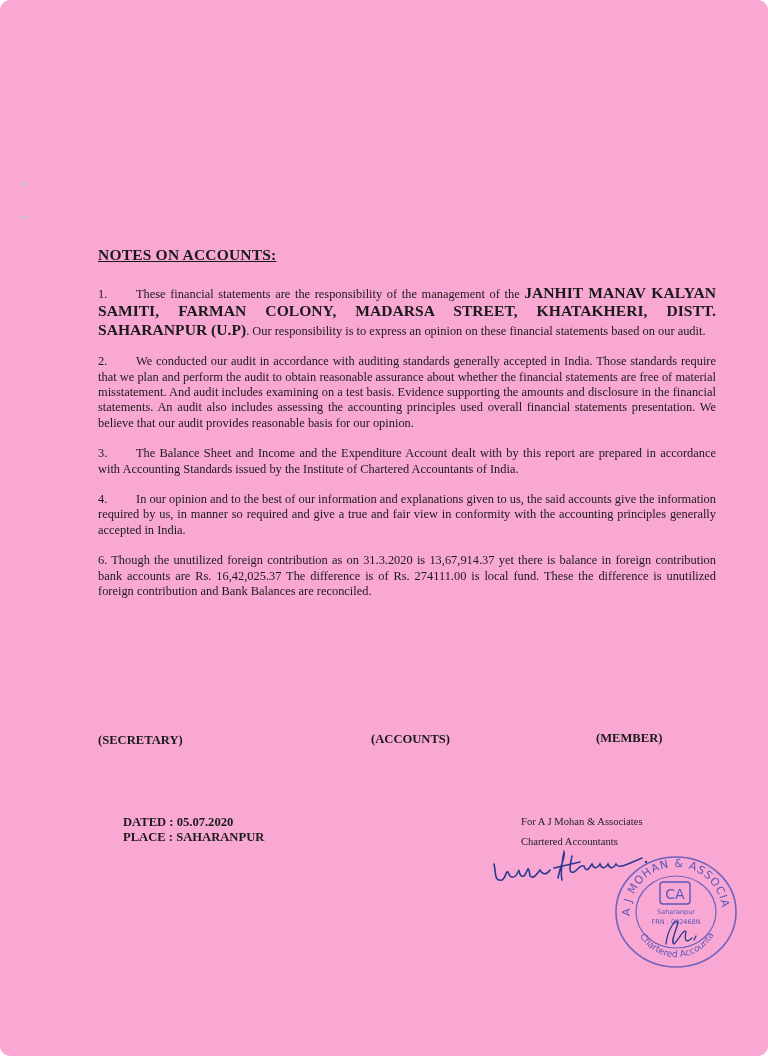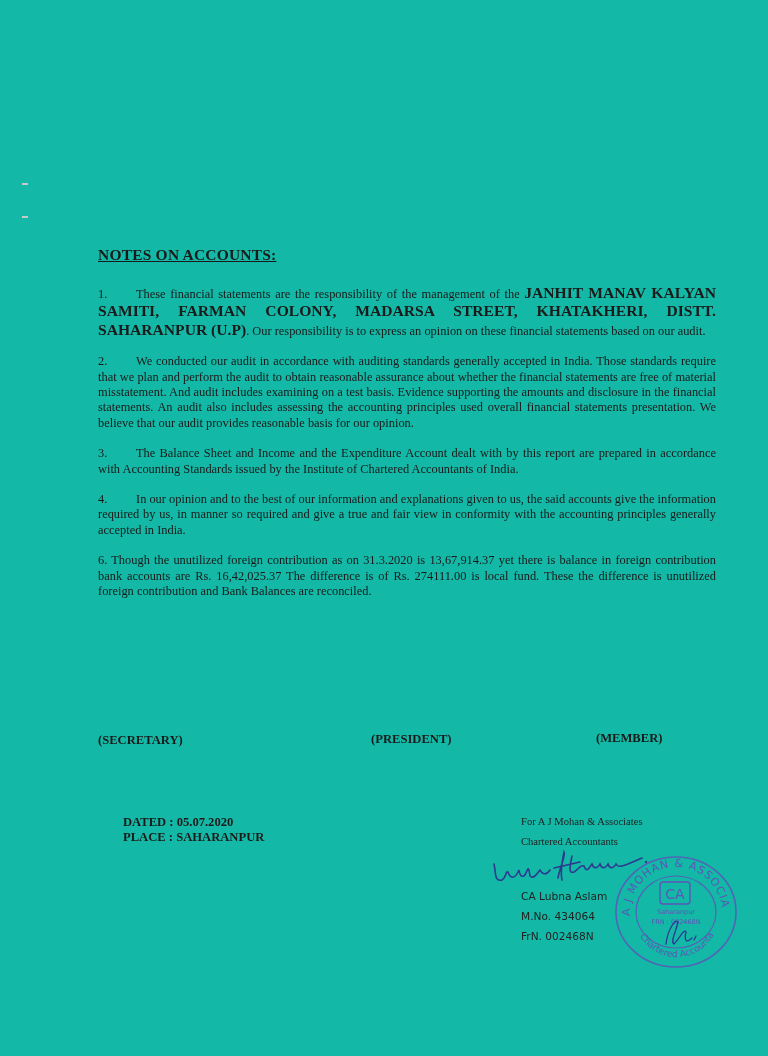--- a/index.html
+++ b/index.html
@@ -1,20 +1,20 @@
 <!DOCTYPE html>
 <html><head>
 <meta charset="utf-8">
 <style>
   html, body { margin: 0; padding: 0; }
   body {
     width: 768px; height: 1056px; background: #ffffff; position: relative; overflow: hidden;
     font-family: "Liberation Serif", serif; color: #1a1a1a;
   }
-  .page { position: absolute; left: 0; top: 0; width: 768px; height: 1056px; background: #14b8a6; }
+  .page { position: absolute; left: 0; top: 0; width: 768px; height: 1056px; background: #f9a8d4; border-radius: 10px; }
   .scan-mark { position: absolute; width: 6px; height: 2px; background: #c9c9c9; }
   .heading {
     position: absolute; left: 98px; top: 246px; font-weight: bold; font-size: 15.5px;
     text-decoration: underline; letter-spacing: 0.2px;
   }
   .notes { position: absolute; left: 98px; width: 618px; top: 284px; font-size: 12.4px; line-height: 15.4px; }
   .note { text-align: justify; margin: 0 0 15px 0; }
   .note .num { display: inline-block; width: 38px; }
   .note .big { font-weight: bold; font-size: 15.6px; line-height: 17px; }
   .note b { font-weight: normal; }
@@ -49,44 +49,39 @@
     <p class="note">
       <span class="num">4.</span><span>In our opinion and to the best of our information and explanations given to us, the said accounts give the information required by us, in manner so required and give a true and fair view in conformity with the accounting principles generally accepted in India.</span>
     </p>
     <p class="note note6">
       <span class="num">6.</span><span>Though the unutilized foreign contribution as on </span><b>31.3.2020</b><span> is </span><b>13,67,914.37</b><span> yet there is balance in foreign contribution bank accounts are Rs. </span><b>16,42,025.37</b><span> The difference is of Rs. </span><b>274111.00</b><span> is local fund. These the difference is unutilized foreign contribution and Bank Balances are reconciled.</span>
     </p>
   </div>
 
   <div class="sig-row">
     <span class="sig" style="left:0;">(SECRETARY)</span>
-    <span class="sig" style="left:273px;top:-1px;">(PRESIDENT)</span>
+    <span class="sig" style="left:273px;top:-1px;">(ACCOUNTS)</span>
     <span class="sig" style="left:498px;top:-2px;">(MEMBER)</span>
   </div>
 
   <div class="dated">
     <div>DATED : 05.07.2020</div>
     <div>PLACE : SAHARANPUR</div>
   </div>
 
   <div class="firm">
     <div>For A J Mohan &amp; Associates</div>
     <div>Chartered Accountants</div>
   </div>
 
   <svg class="signature" viewBox="0 0 170 50">
     <path d="M6 22 C8 30, 6 40, 14 38 C18 36, 18 28, 20 30 C22 36, 26 38, 30 30 C32 24, 30 36, 36 34 C40 30, 40 20, 42 34 C46 38, 50 30, 52 28 C54 32, 58 34, 62 28 M70 36 C72 24, 78 14, 76 10 C74 20, 72 30, 74 38 M66 26 C74 24, 84 22, 92 20 M84 14 C82 24, 80 32, 86 30 C90 28, 92 22, 96 24 C98 30, 100 28, 104 22 C106 28, 110 26, 112 22 C114 28, 118 26, 120 22 C122 28, 126 26, 128 22 C130 26, 134 24, 140 22 L154 16" fill="none" stroke="#2b3a8f" stroke-width="1.6" stroke-linecap="round"></path>
     <circle cx="158" cy="20" r="1.2" fill="#2b3a8f"></circle>
   </svg>
 
-  <div class="member">
-    <div>CA Lubna Aslam</div>
-    <div>M.No. 434064</div>
-    <div>FrN. 002468N</div>
-  </div>
 
   <svg class="stamp" viewBox="0 0 132 118">
     <defs>
       <path id="arcTop" d="M20 64 A46 46 0 0 1 112 58"></path>
       <path id="arcBot" d="M30 84 A42 42 0 0 0 104 82"></path>
     </defs>
     <ellipse cx="66" cy="60" rx="60" ry="55" fill="none" stroke="#5b56b8" stroke-width="1.6" opacity="0.85"></ellipse>
     <ellipse cx="66" cy="60" rx="40" ry="36" fill="none" stroke="#5b56b8" stroke-width="1.2" opacity="0.85"></ellipse>
     <text font-family="DejaVu Sans, sans-serif" font-size="11" fill="#5b56b8" letter-spacing="1">
       <textPath href="#arcTop" id="stampTopText">A J MOHAN &amp; ASSOCIATES</textPath>

